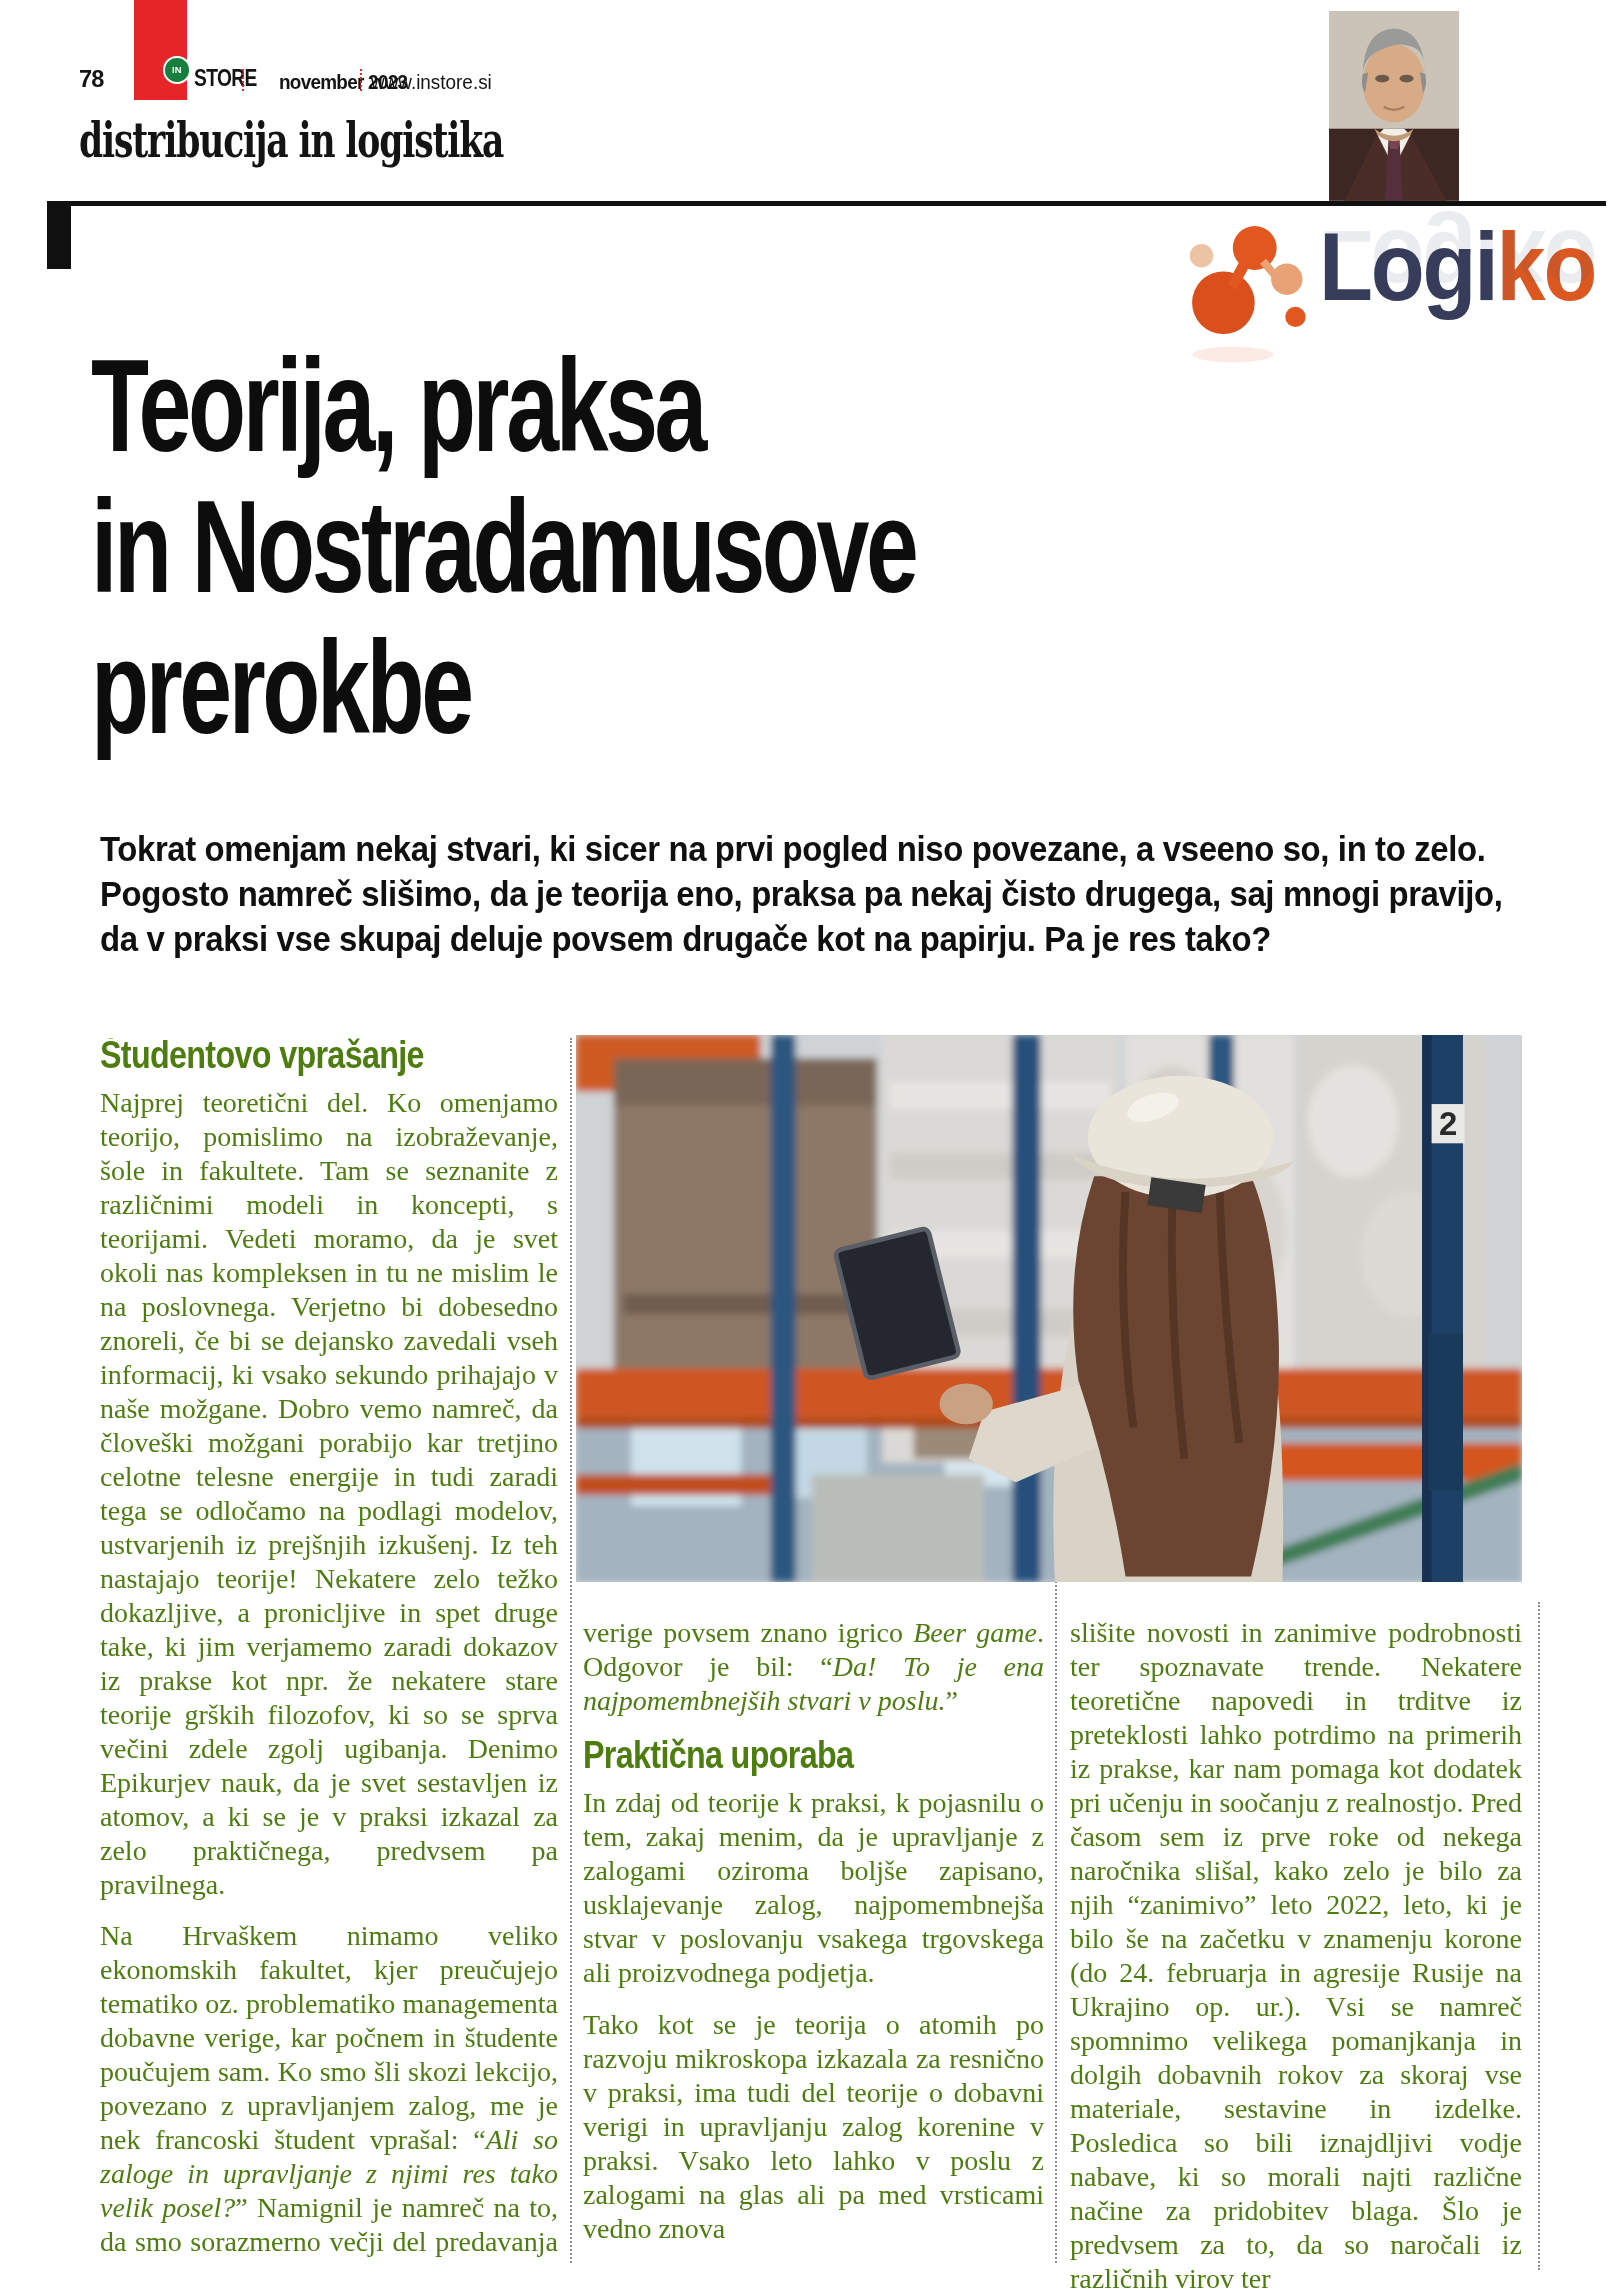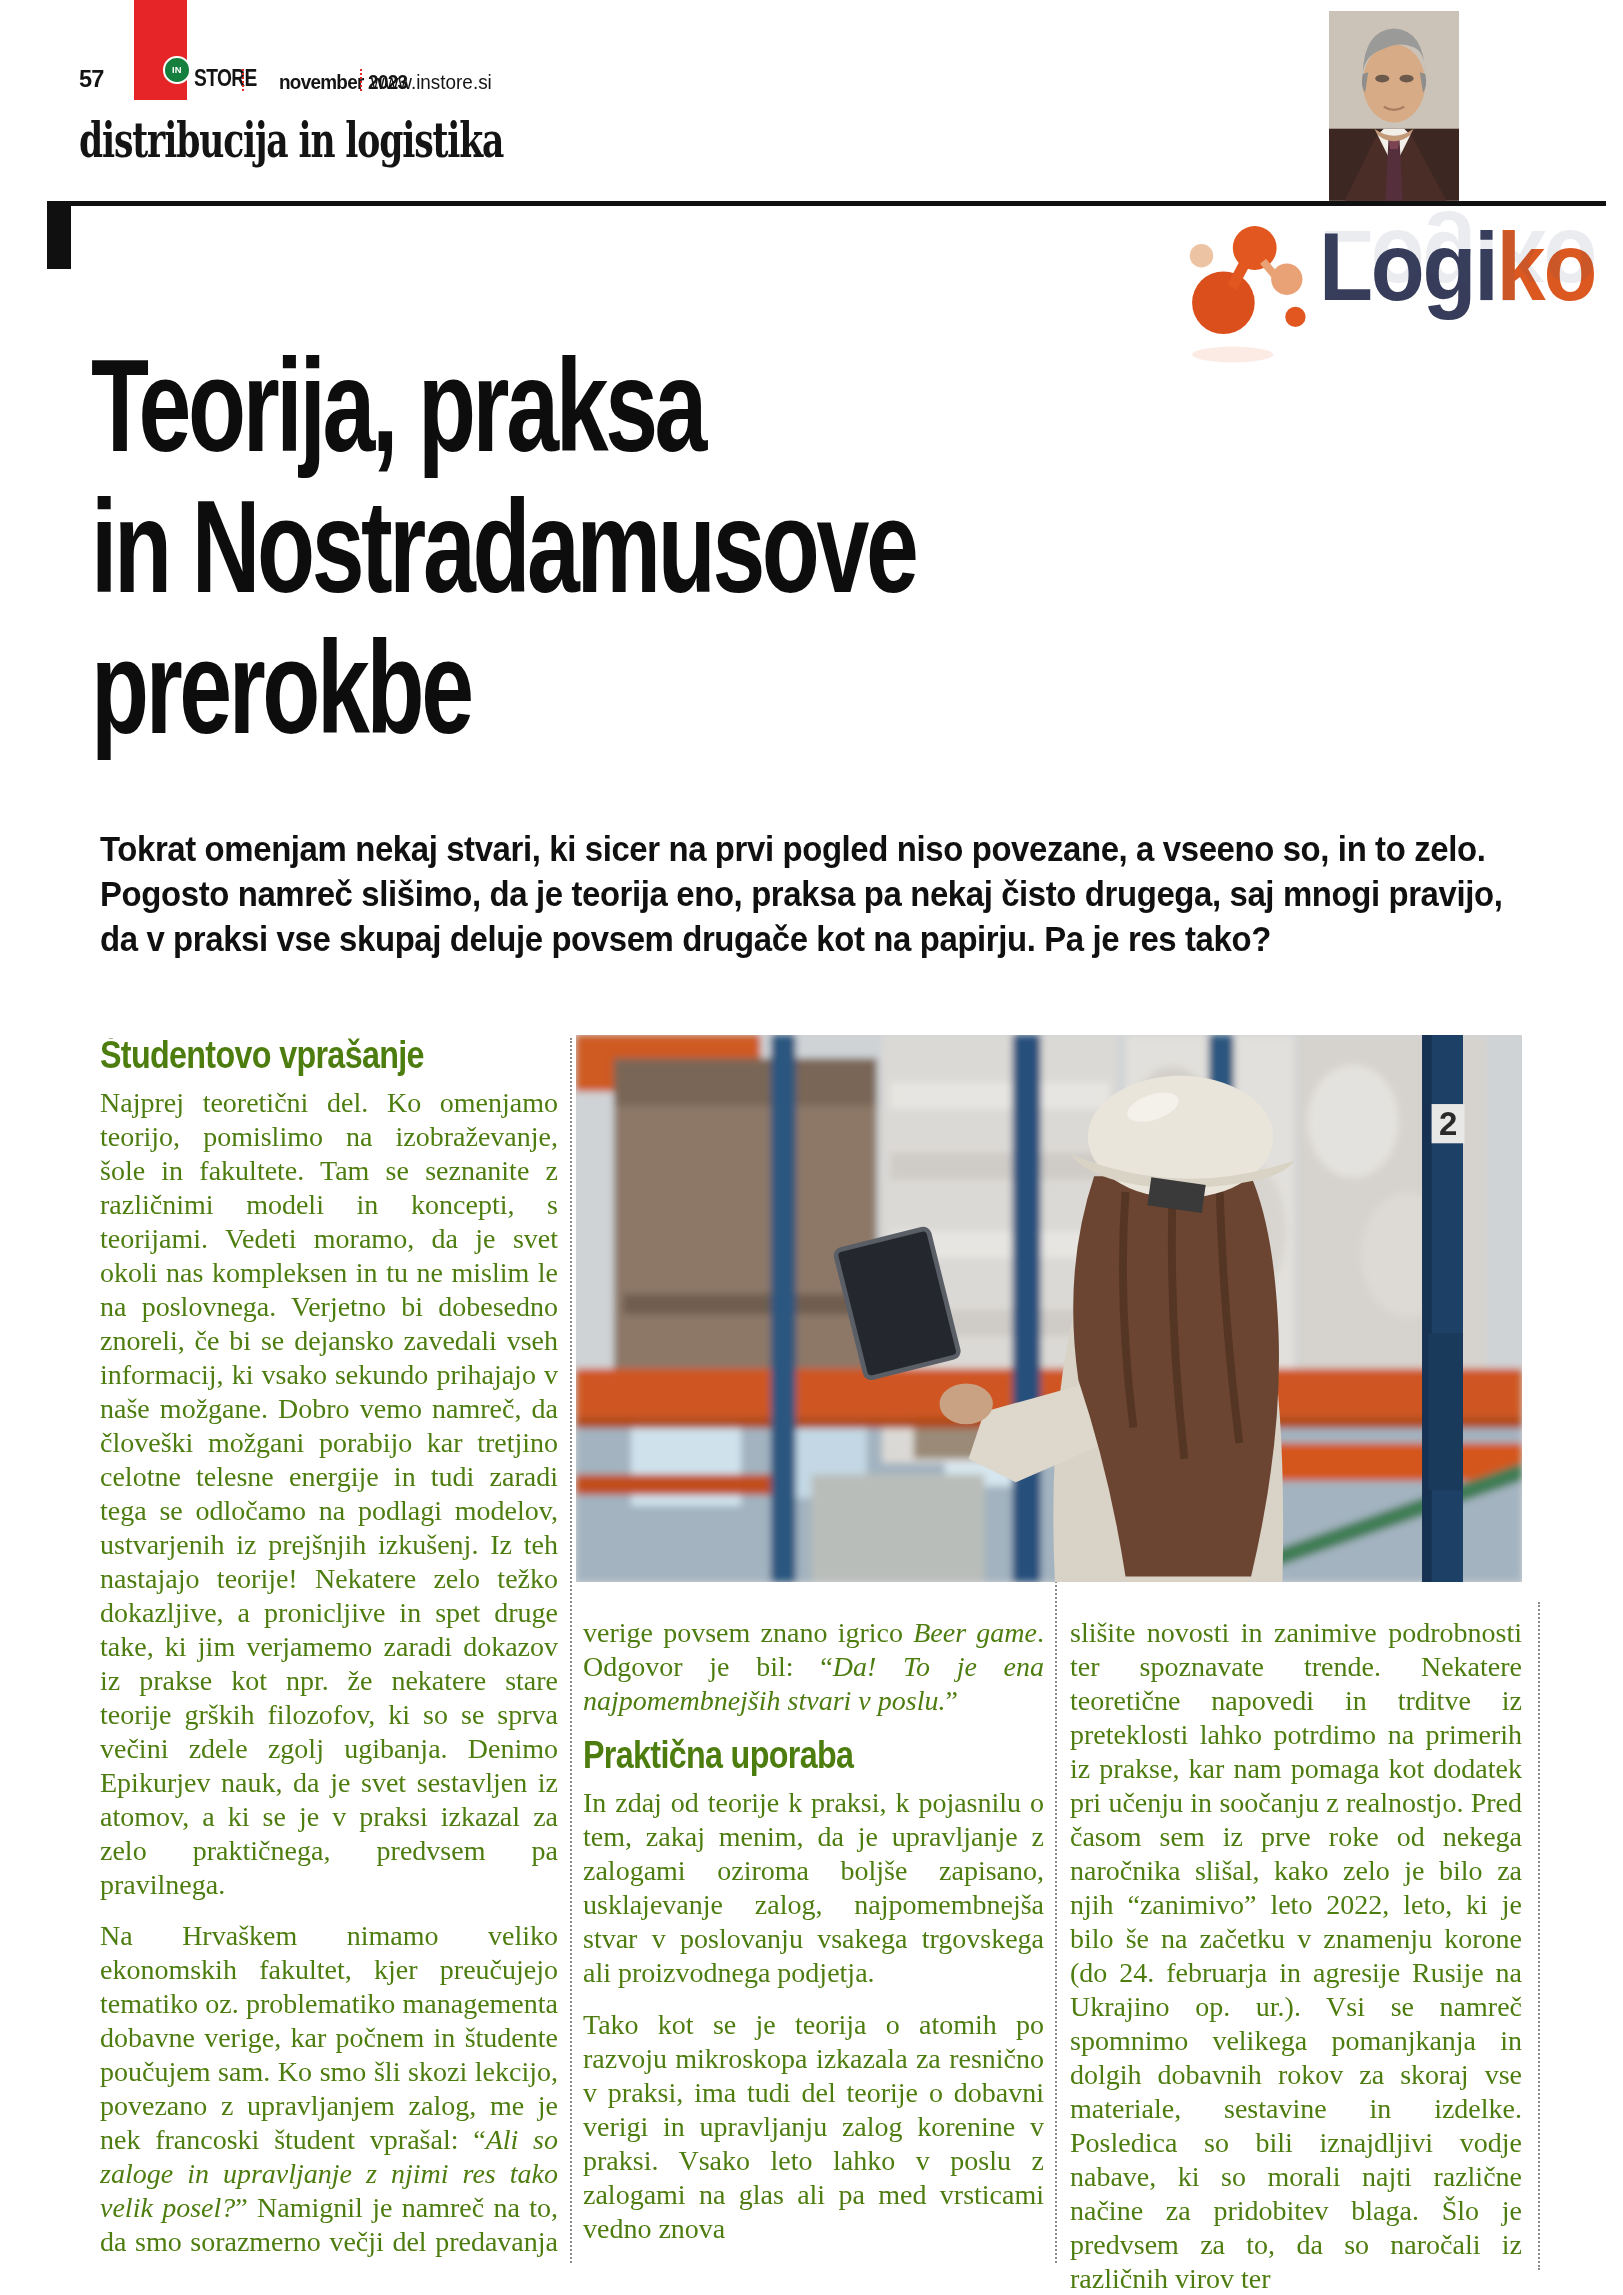--- a/index.html
+++ b/index.html
@@ -72,21 +72,21 @@
   .div-3{left:1538px;top:1602px;height:668px;}
 
   
   .warehouse-photo{left:576px;top:1035px;width:946px;height:547px;overflow:hidden;z-index:2;background:#cfd3d6;}
 </style>
 </head>
 <body>
 
 <div class="page">
 
-  <div class="abs page-number">57</div>
+  <div class="abs page-number">78</div>
   <div class="abs red-box"></div>
   <div class="abs in-circle">
     <span>IN</span>
   </div>
   <div class="abs store-word">
     <span class="condensed" style="transform:scaleX(.8);">STORE</span>
   </div>
   <div class="abs m-sep" style="left:242px;"></div>
   <div class="abs issue-date">
     <span class="condensed" style="transform:scaleX(.9);">november 2023</span>

